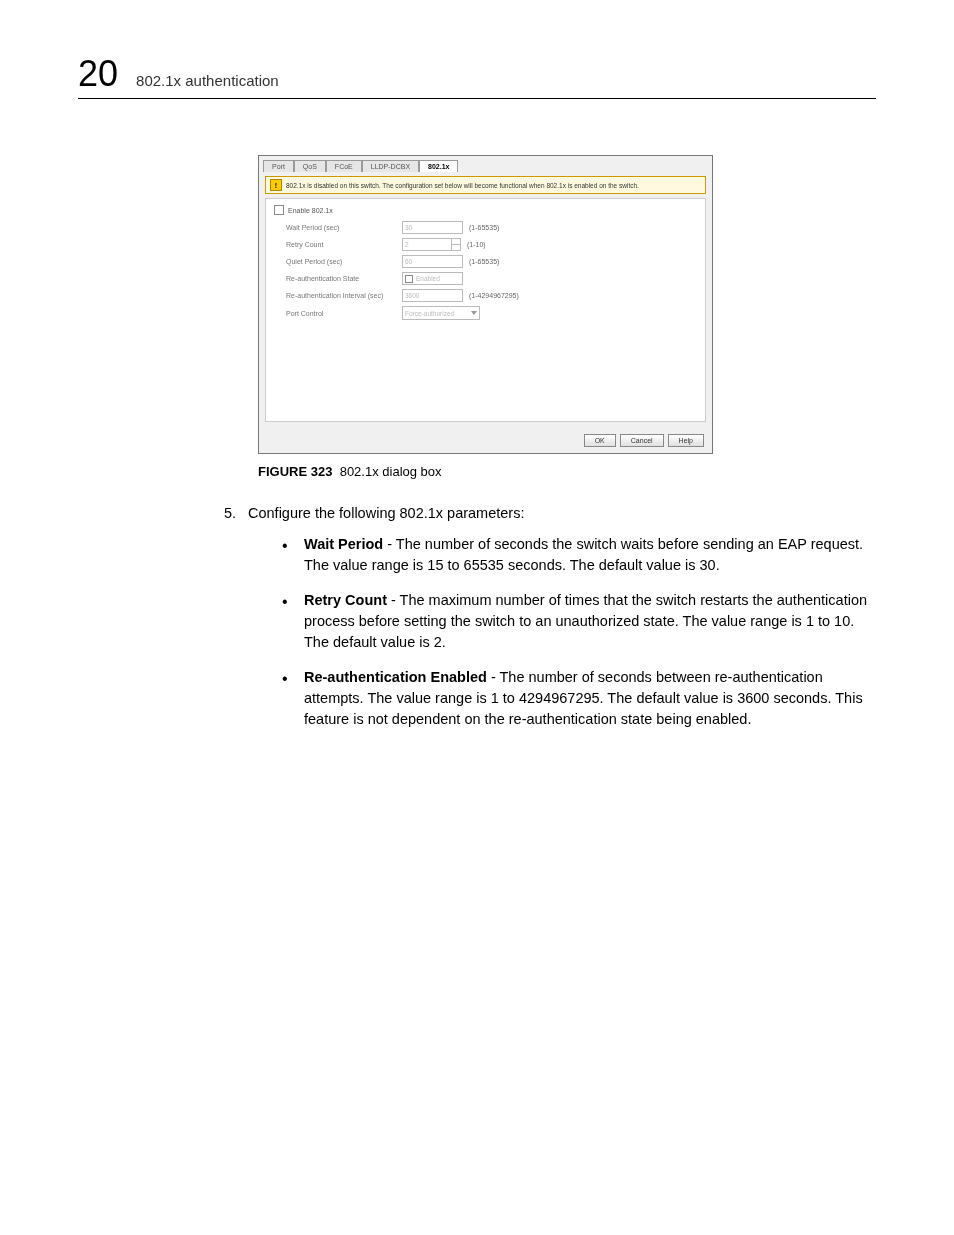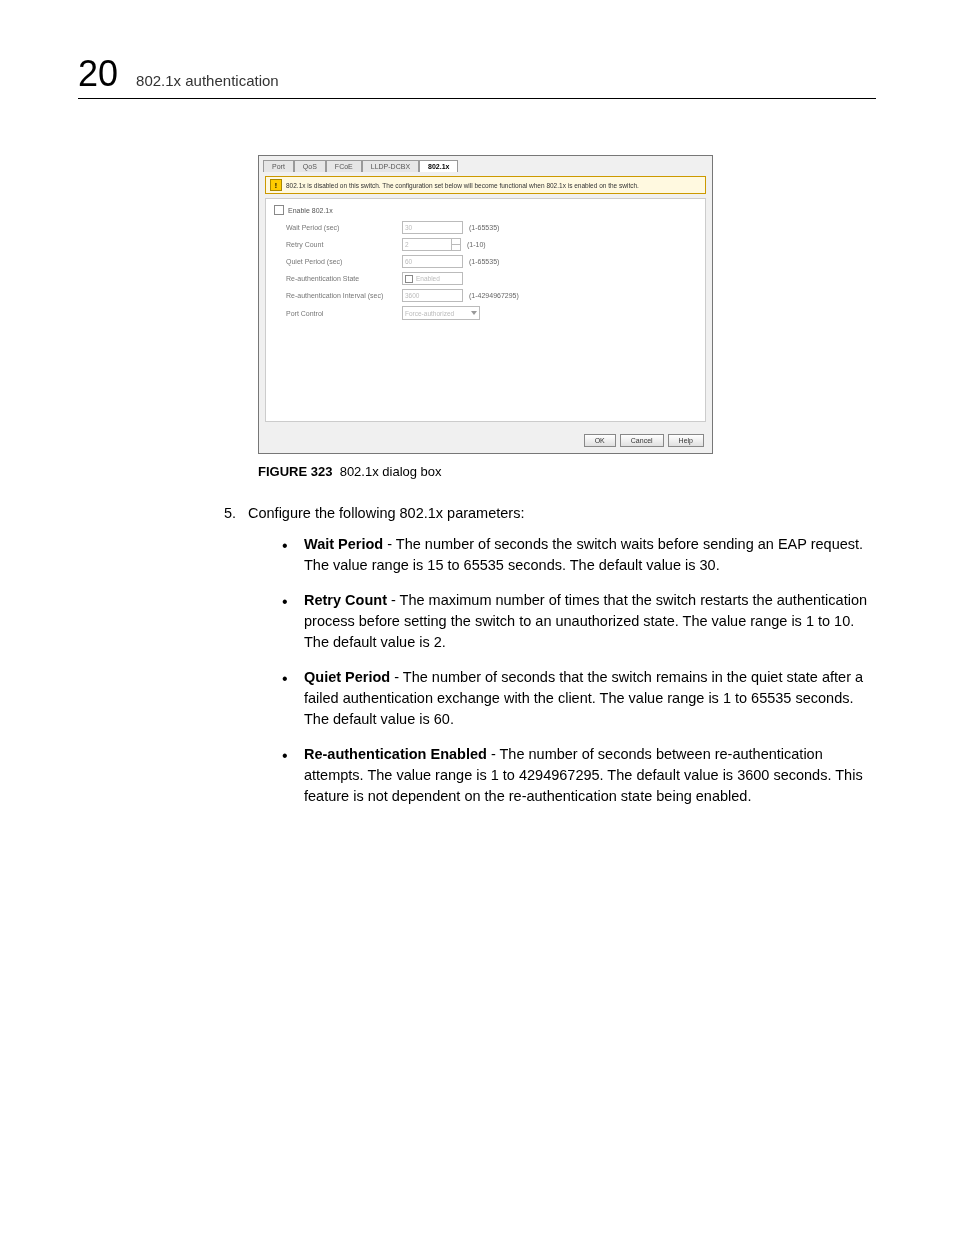--- a/index.html
+++ b/index.html
@@ -237,18 +237,17 @@
 
   <div class="content">
     <div class="step">
       <span class="step-num">5.</span>
       <span>Configure the following 802.1x parameters:</span>
     </div>
 
     <ul class="bullets">
       <li><span class="bold">Wait Period</span><span> - The number of seconds the switch waits before sending an EAP request. The value range is 15 to 65535 seconds. The default value is 30.</span></li>
       <li><span class="bold">Retry Count</span><span> - The maximum number of times that the switch restarts the authentication process before setting the switch to an unauthorized state. The value range is 1 to 10. The default value is 2.</span></li>
-      <li><span class="bold">Quiet Period</span><span> - The number of seconds that the switch remains in the quiet state after a failed authentication exchange with the client. The value range is 1 to 65535 seconds. The default value is 60.</span></li>
       <li><span class="bold">Re-authentication Enabled</span><span> - The number of seconds between re-authentication attempts. The value range is 1 to 4294967295. The default value is 3600 seconds. This feature is not dependent on the re-authentication state being enabled.</span></li>
     </ul>
   </div>
 
 </div>
 
 </body></html>

